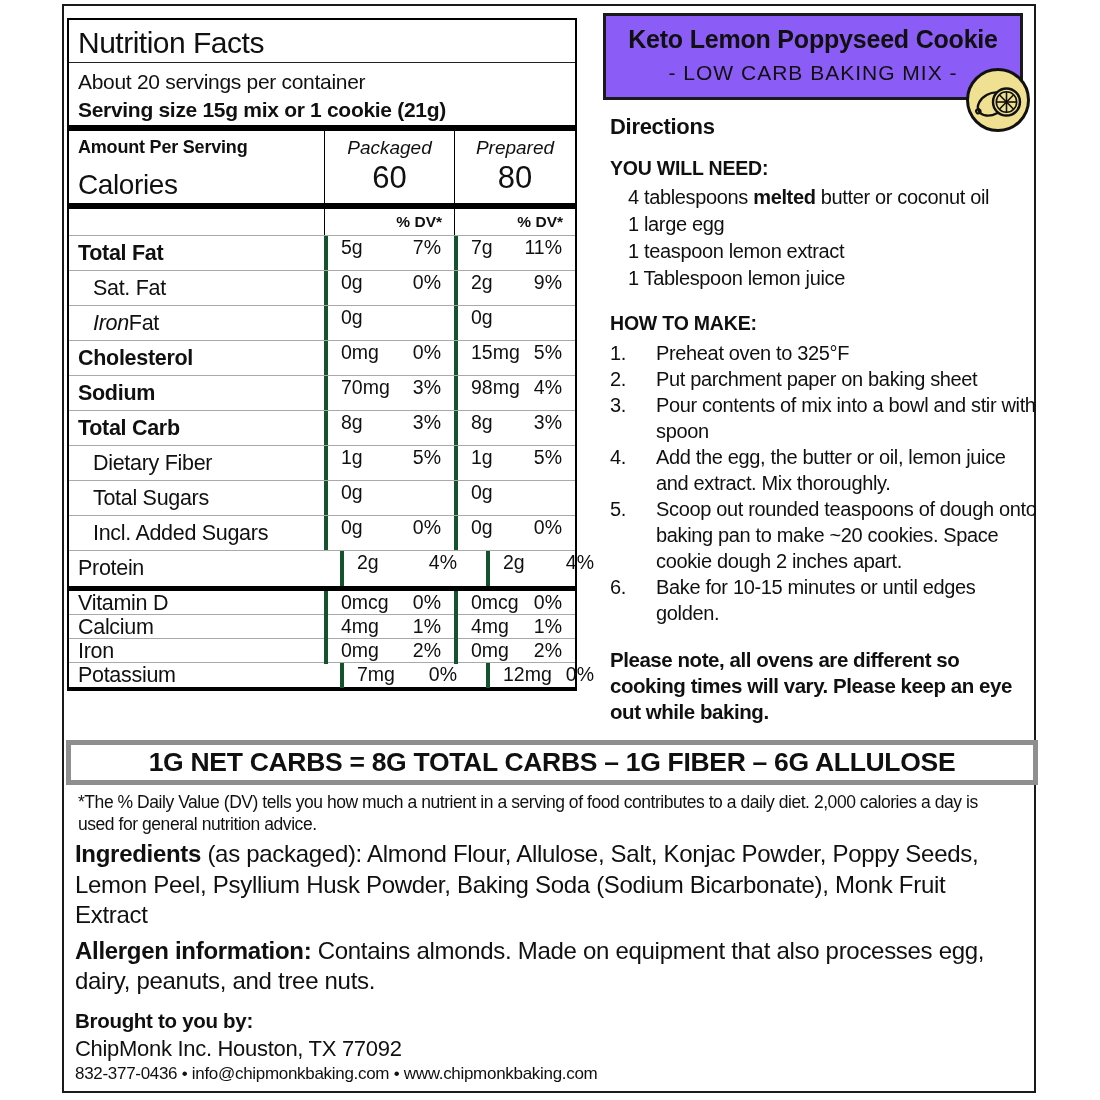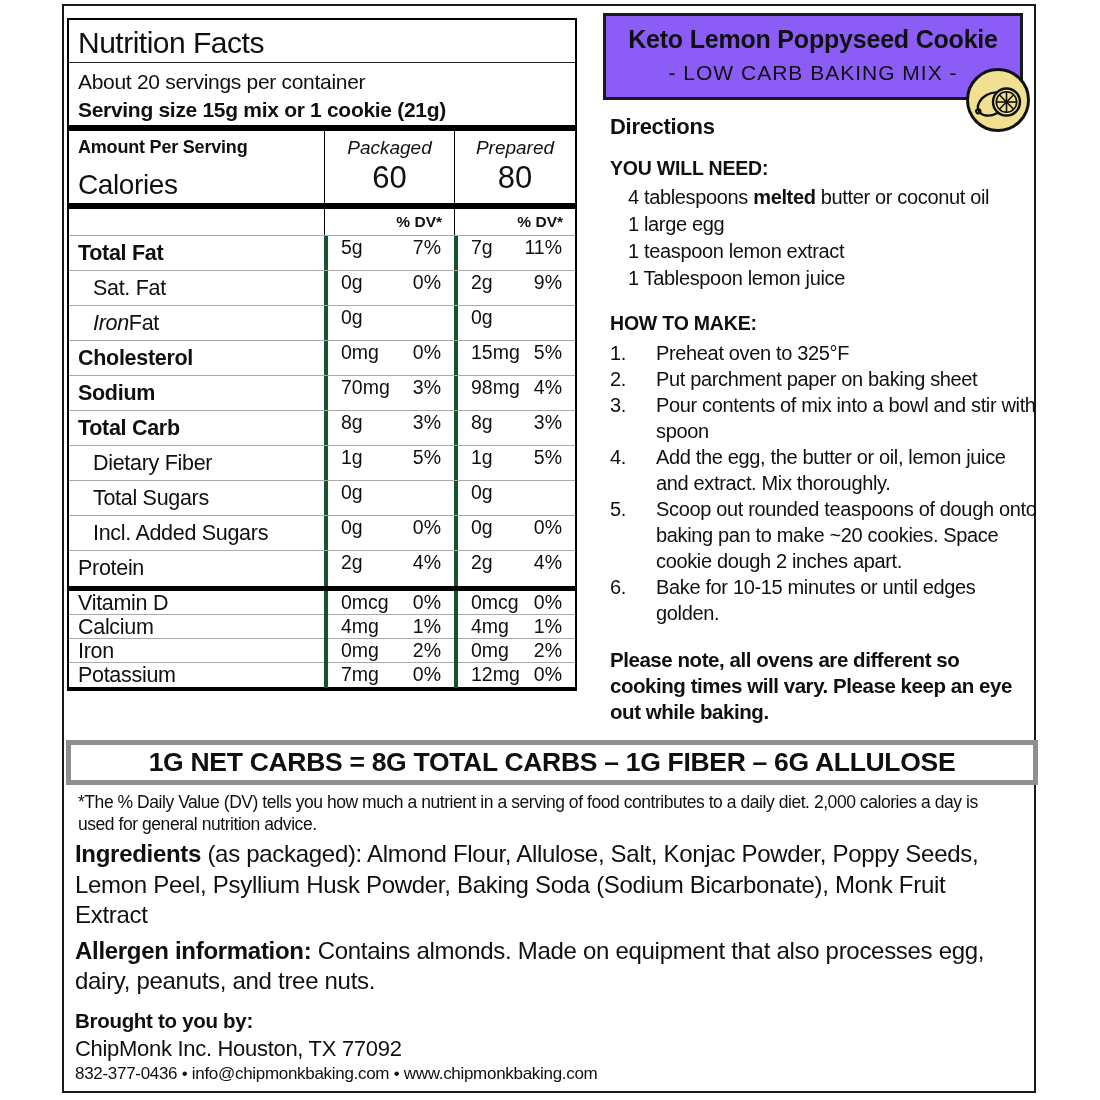--- a/index.html
+++ b/index.html
@@ -19,21 +19,21 @@
   .nf-head .c1{display:flex;flex-direction:column;justify-content:space-between;padding:6px 0 2px 9px;}
   .aps{font-size:18px;font-weight:bold;letter-spacing:-0.2px;}
   .cal{font-size:28px;letter-spacing:-0.4px;}
   .nf-head .c2,.nf-head .c3{border-left:1px solid #000;display:flex;flex-direction:column;align-items:center;padding-top:6px;}
   .colhead{font-style:italic;font-size:19px;}
   .calnum{font-size:31px;margin-top:1px;text-align:center;}
   .nf-dvrow{display:grid;grid-template-columns:255px 130px 121px;height:27px;border-bottom:1px solid #a9a9a9;}
   .nf-dvrow .c2,.nf-dvrow .c3{border-left:1px solid #000;display:flex;align-items:center;justify-content:flex-end;padding-right:12px;font-size:15.5px;font-weight:bold;}
   .nf-row{display:grid;grid-template-columns:255px 130px 121px;height:35px;border-bottom:1px solid #a9a9a9;}
   #nf-micro-rows .nf-row{height:24px;}
-  .nf-row:last-child{border-bottom:none;}
+  .nf-row:last-child{border-bottom:none;gap:16px;}
   .nf-label{display:flex;align-items:center;padding-left:9px;font-size:21.5px;letter-spacing:-0.3px;}
   .nf-row.bold .nf-label{font-weight:bold;}
   .nf-row.indent .nf-label{padding-left:24px;}
   .nf-col{border-left:4px solid #14532d;display:flex;font-size:19.5px;}
   .nf-col .amt{padding-left:13px;}
   .nf-col .dv{margin-left:auto;padding-right:13px;}
 
   
   .banner{position:absolute;left:603px;top:13px;width:420px;height:87px;border:3px solid #1a1a1a;box-sizing:border-box;text-align:center;padding-top:9px;}
   .banner-title{font-size:25px;font-weight:bold;letter-spacing:-0.2px;}

